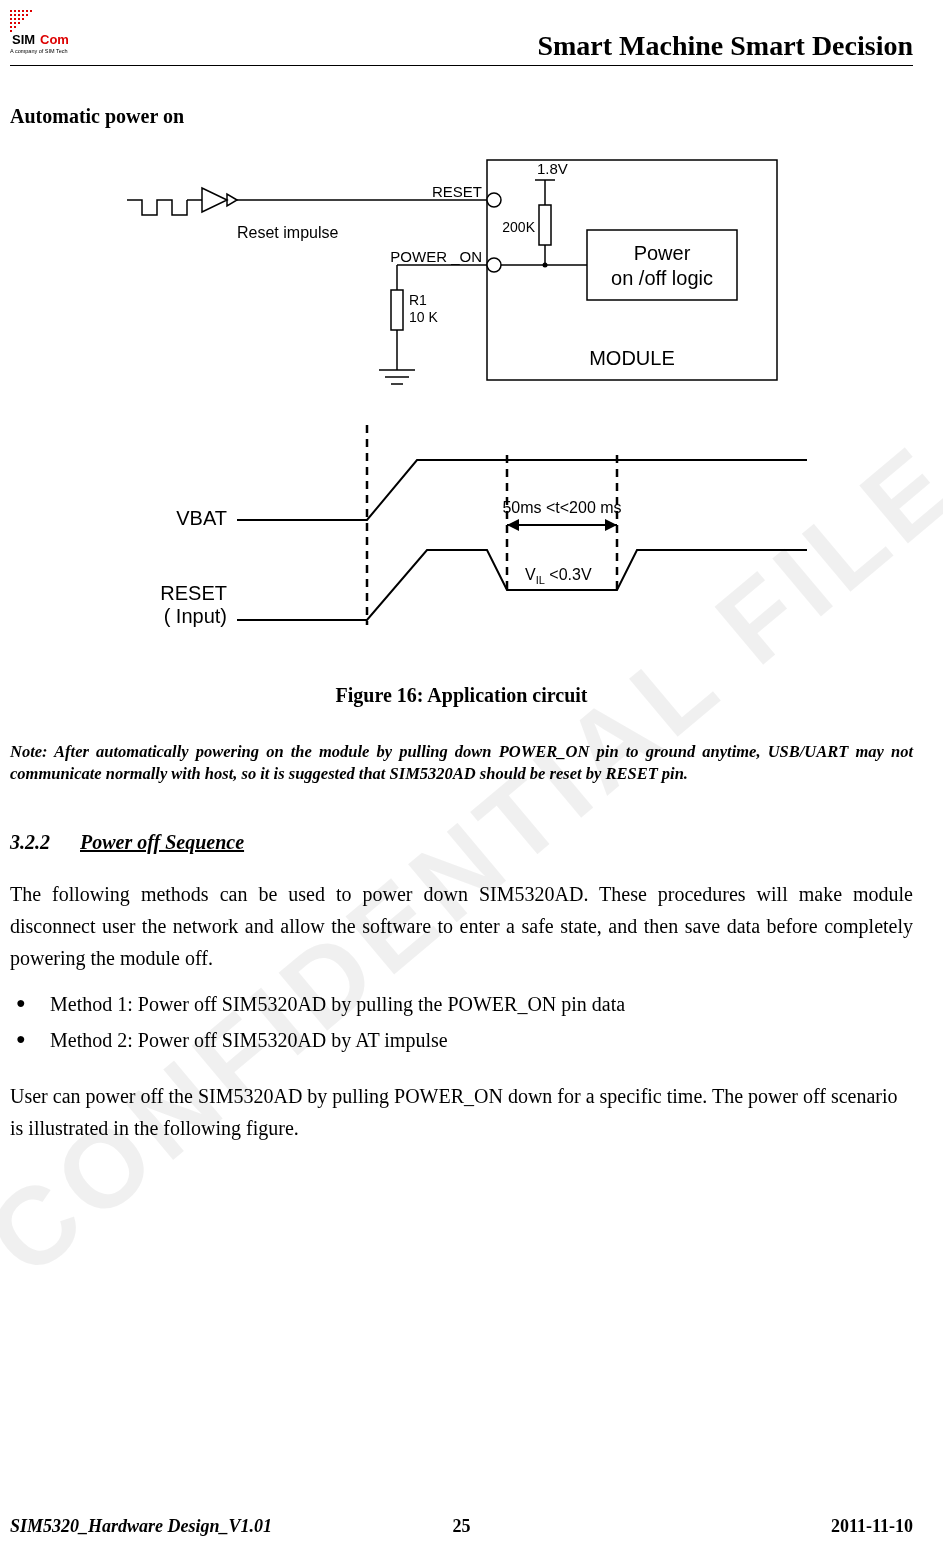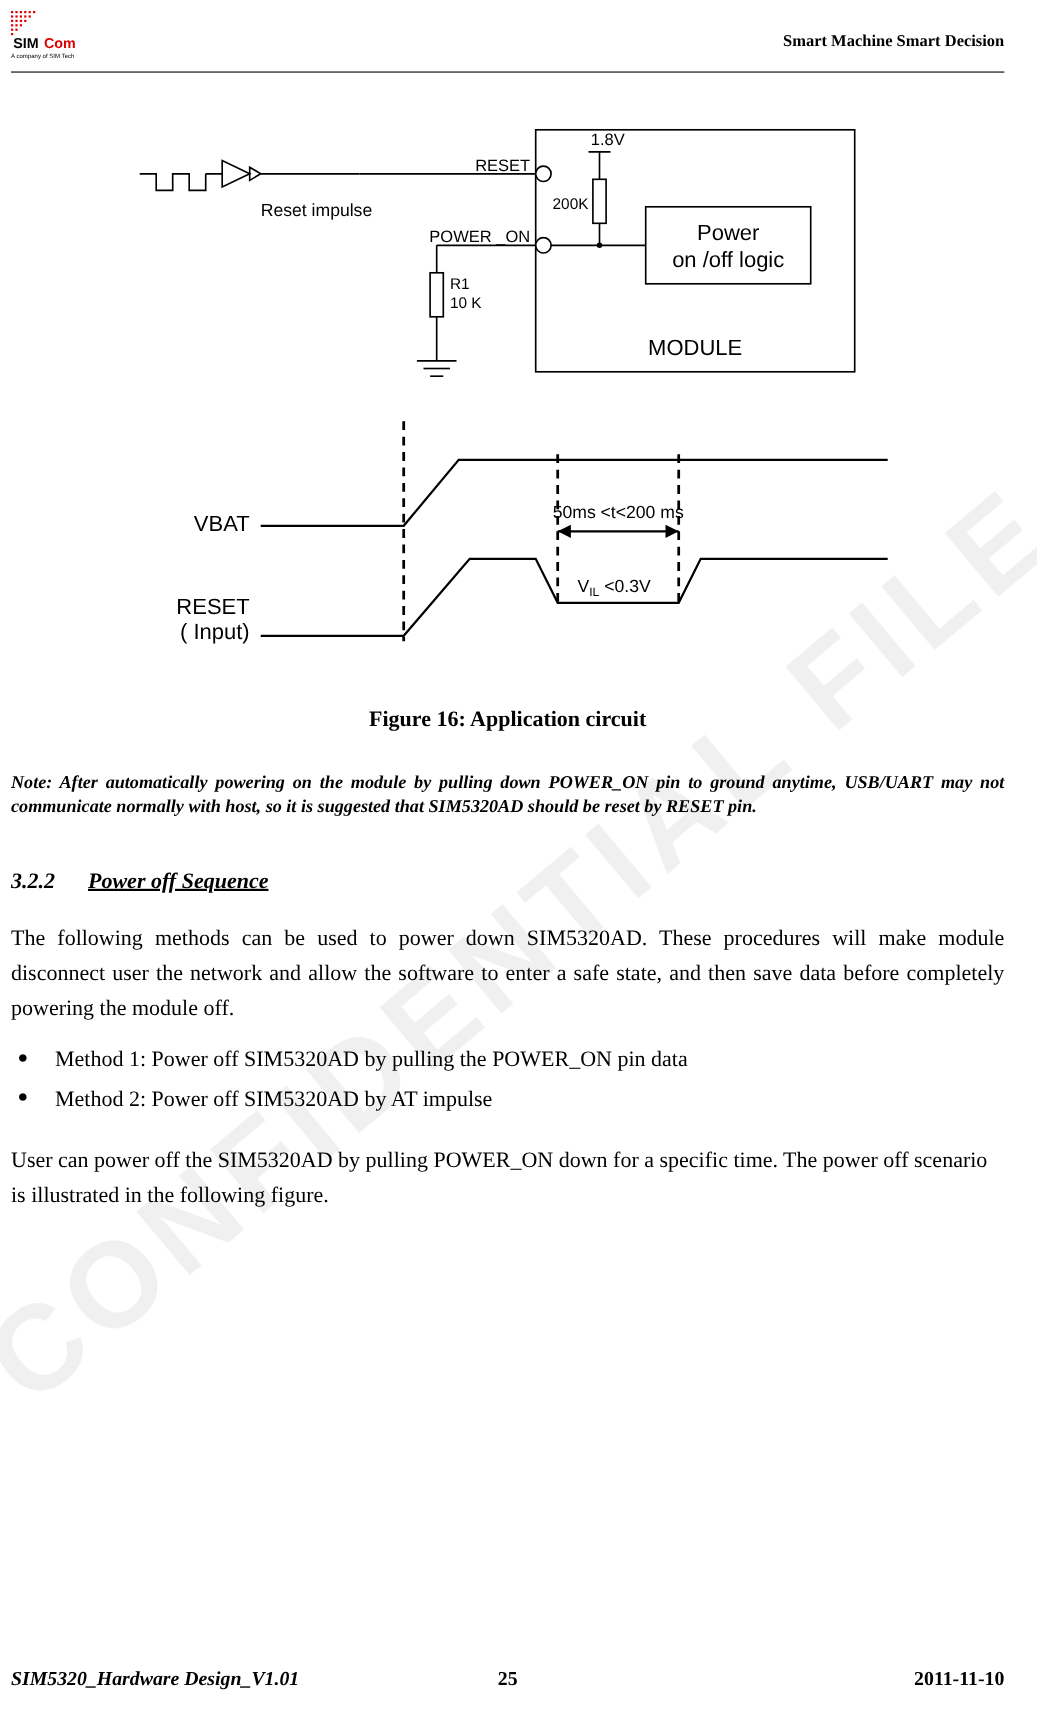--- a/index.html
+++ b/index.html
@@ -45,21 +45,21 @@
     left: 10px;
     top: 0;
     width: 65px;
     height: 45px;
   }
   .header-text {
     position: absolute;
     right: 30px;
     top: 20px;
     font-weight: bold;
-    font-size: 15px;
+    font-size: 28px;
   }
   .header-rule {
     position: absolute;
     top: 55px;
     left: 10px;
     right: 30px;
     border-top: 1px solid #000;
   }
   .content {
     position: absolute;
@@ -171,20 +171,21 @@
         <text x="2" y="34" font-size="13" font-weight="bold" fill="#000" font-family="Arial">SIM</text>
         <text x="30" y="34" font-size="13" font-weight="bold" fill="#d00" font-family="Arial">Com</text>
         <text x="0" y="43" font-size="5.5" fill="#000" font-family="Arial">A company of SIM Tech</text>
       </svg>
     </div>
     <div class="header-text">Smart Machine Smart Decision</div>
     <div class="header-rule"></div>
   </div>
 
   <div class="content">
+    <div class="h-bold">Automatic power on</div>
 
     <div class="figure-area">
       <svg width="750" height="510" viewBox="0 0 750 510">
 
         <rect x="400" y="10" width="290" height="220" fill="none" stroke="#000" stroke-width="1.5"></rect>
         <text x="545" y="215" font-size="20" text-anchor="middle">MODULE</text>
 
         <line x1="448" y1="30" x2="468" y2="30" stroke="#000" stroke-width="1.5"></line>
         <line x1="458" y1="30" x2="458" y2="55" stroke="#000" stroke-width="1.5"></line>
         <text x="450" y="24" font-size="15" text-anchor="start">1.8V</text>

